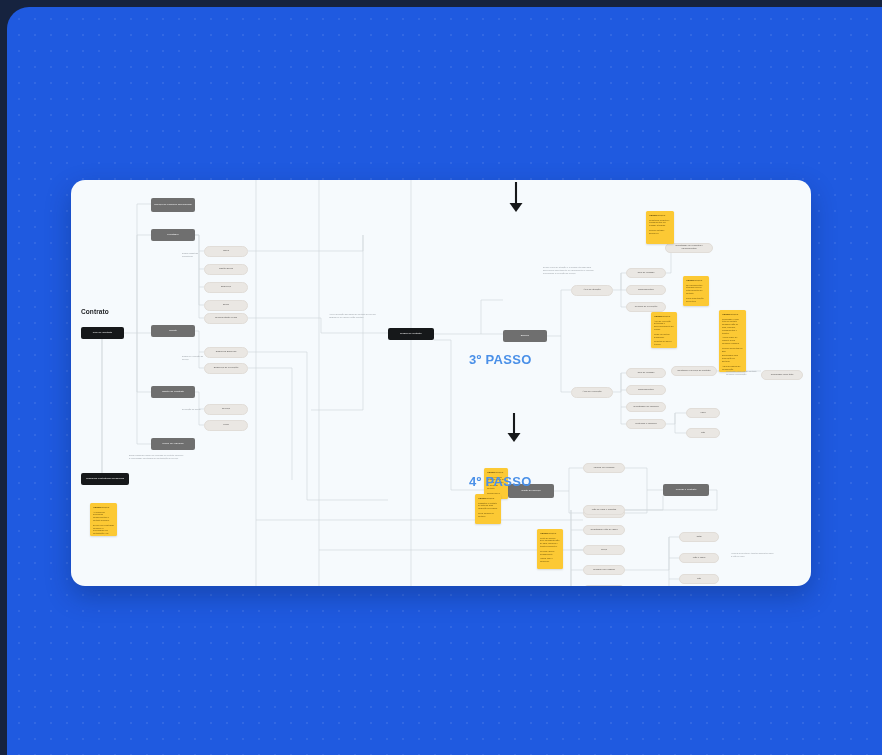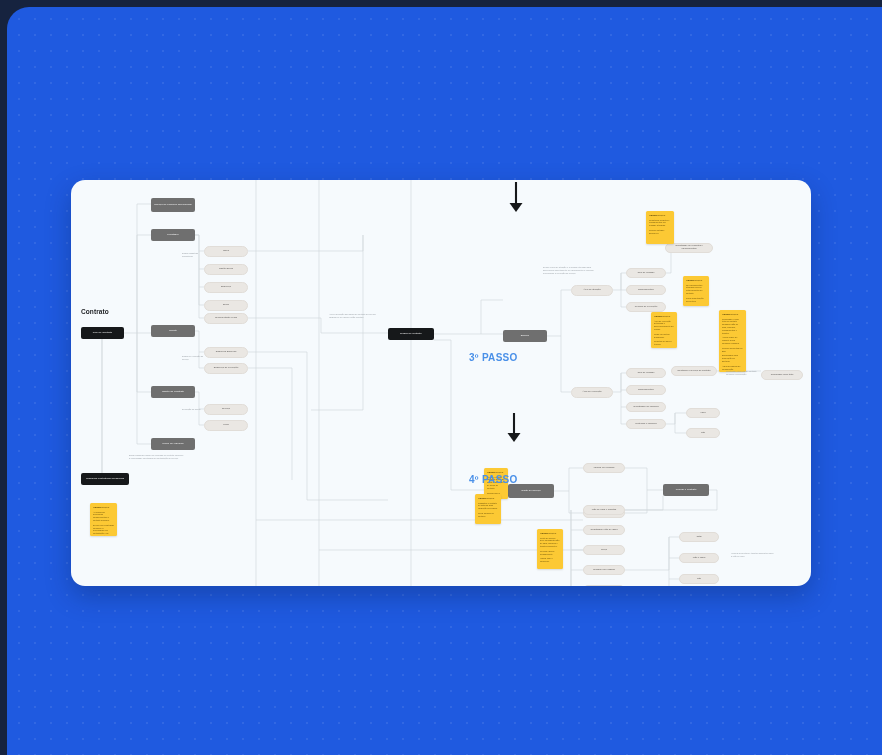--- a/index.html
+++ b/index.html
@@ -120,21 +120,21 @@
     font-size: 2.1px;
     color: #9aa0a6;
     line-height: 1.45;
   }
 
   
   .step-label {
     position: absolute;
     color: #4a90e8;
     font-weight: bold;
-    font-size: 10px;
+    font-size: 13px;
     letter-spacing: 0.3px;
   }
 
   
   #contract-title {
     position: absolute;
     left: 81px; top: 308px;
     font-size: 6.5px;
     font-weight: bold;
     color: #1b1d20;

